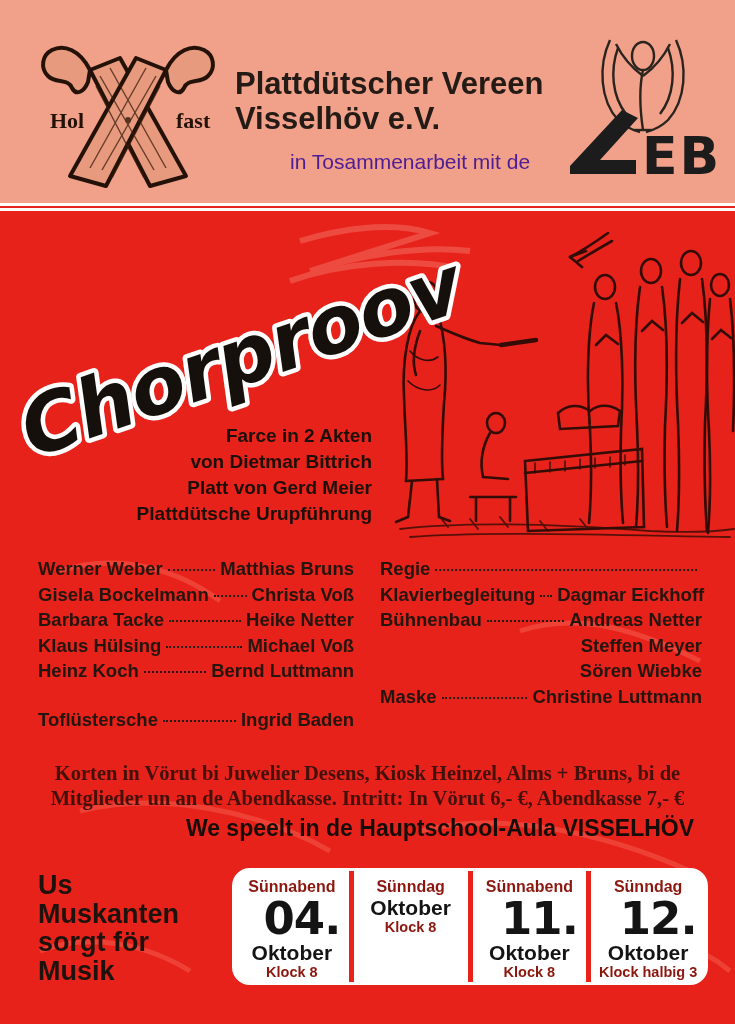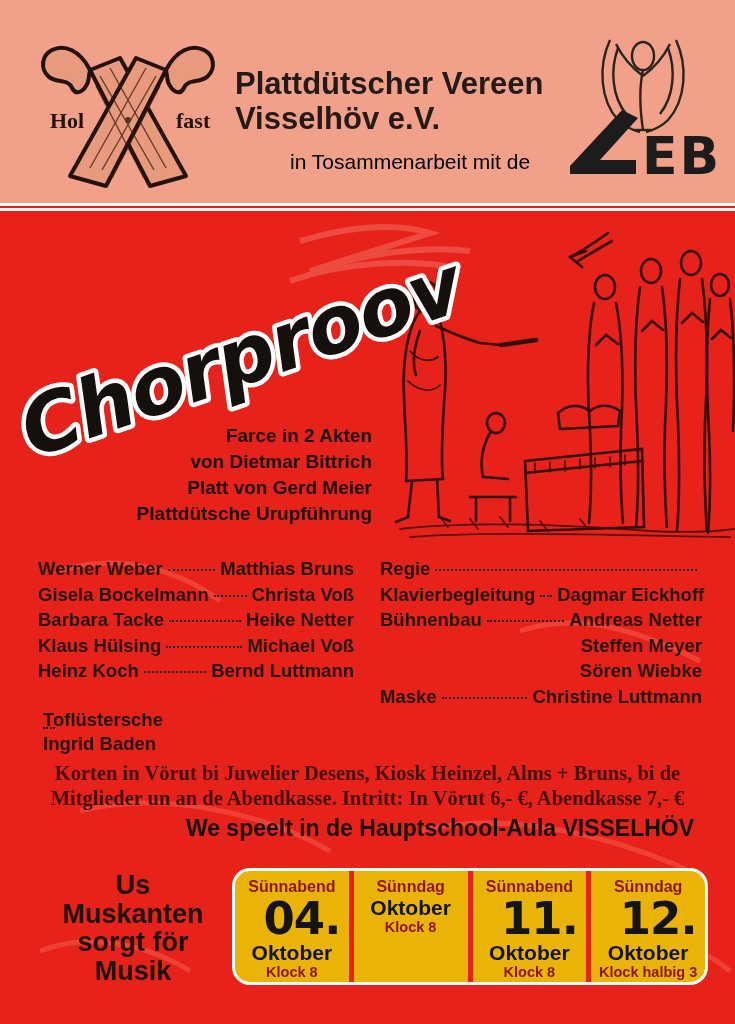--- a/index.html
+++ b/index.html
@@ -7,21 +7,21 @@
     position:relative;width:735px;height:1024px;overflow:hidden;
     font-family:"Liberation Sans",sans-serif;
     background:#e7221b;
   }
   
   .header{position:absolute;top:0;left:0;width:735px;height:203px;background:#f1a189;}
   .holfast-logo{position:absolute;left:28px;top:28px;}
   .org-block{position:absolute;left:235px;top:66px;width:330px;text-align:left;
     font-weight:bold;font-size:31px;line-height:35px;color:#241a16;letter-spacing:0;}
   .coop-line{position:absolute;left:290px;top:150px;width:270px;font-size:21px;
-    color:#000000;font-weight:normal;}
+    color:#4c1d95;font-weight:normal;}
   .leb-logo{position:absolute;left:558px;top:22px;}
   .divider{position:absolute;top:203px;left:0;width:735px;height:8px;background:#ffffff;}
   .divider-line{height:2px;background:#e7221b;margin-top:3px;}
   
   .body{position:absolute;top:211px;left:0;width:735px;height:813px;background:#e7221b;}
   .texture{position:absolute;top:0;left:0;pointer-events:none;}
   .illustration{position:absolute;left:350px;top:0;}
   .title-svg{position:absolute;left:10px;top:8px;z-index:3;}
   .title-text{
     font-family:"DejaVu Sans",sans-serif;font-weight:bold;font-style:italic;
@@ -31,32 +31,32 @@
   .subtitle{position:absolute;left:26px;top:212px;width:346px;text-align:right;
     font-family:Liberation Sans, sans-serif;font-weight:bold;font-size:19px;
     line-height:26px;color:#1c0f08;z-index:2;}
   
   .cast{position:absolute;top:347px;font-size:18.5px;color:#24150e;font-weight:bold;z-index:2;}
   .cast-left{left:38px;width:316px;}
   .cast-right{left:380px;width:322px;}
   .cast-row{display:flex;align-items:baseline;height:25.5px;white-space:nowrap;}
   .cast-row .dots{flex:1;min-width:12px;border-bottom:2px dotted #2a1810;position:relative;top:-4px;margin:0 5px;}
   .cast-row.actor-only{justify-content:flex-end;}
-  .cast-row.gap{margin-top:23px;flex-direction:column;}
+  .cast-row.gap{margin-top:23px;}
   
   .tickets{position:absolute;left:30px;top:550px;width:675px;text-align:center;
     font-family:"Liberation Serif",serif;font-weight:bold;font-size:20.5px;
     line-height:25px;color:#43100a;z-index:2;}
   .venue{position:absolute;left:160px;top:604px;width:560px;text-align:center;
     font-weight:bold;font-size:23px;color:#170d08;z-index:2;}
   
-  .music-note{position:absolute;left:38px;top:660px;width:190px;text-align:center;
+  .music-note{position:absolute;left:38px;top:660px;width:190px;
     font-weight:bold;font-size:27px;line-height:28.5px;color:#1d120c;z-index:2;}
   .dates-pill{position:absolute;left:232px;top:657px;width:476px;height:117px;
-    background:#eab308;border:3px solid #ffffff;border-radius:18px;
+    background:#ffffff;border:3px solid #ffffff;border-radius:18px;
     display:flex;overflow:hidden;box-sizing:border-box;z-index:2;}
   .date-card{flex:1;text-align:center;padding-top:7px;}
   .date-divider{width:5px;background:#e7221b;}
   .date-day{font-size:16px;font-weight:bold;color:#8b170f;}
   .date-num{font-size:45px;font-weight:bold;color:#141414;line-height:45px;
     font-family:"DejaVu Sans",sans-serif;letter-spacing:-1px;padding-left:20px;}
   .date-month{font-size:21px;font-weight:bold;color:#141414;line-height:23px;}
   .date-time{font-size:14.5px;font-weight:bold;color:#8b170f;line-height:17px;}
   svg text{font-family:"Liberation Serif",serif;}
 </style>

